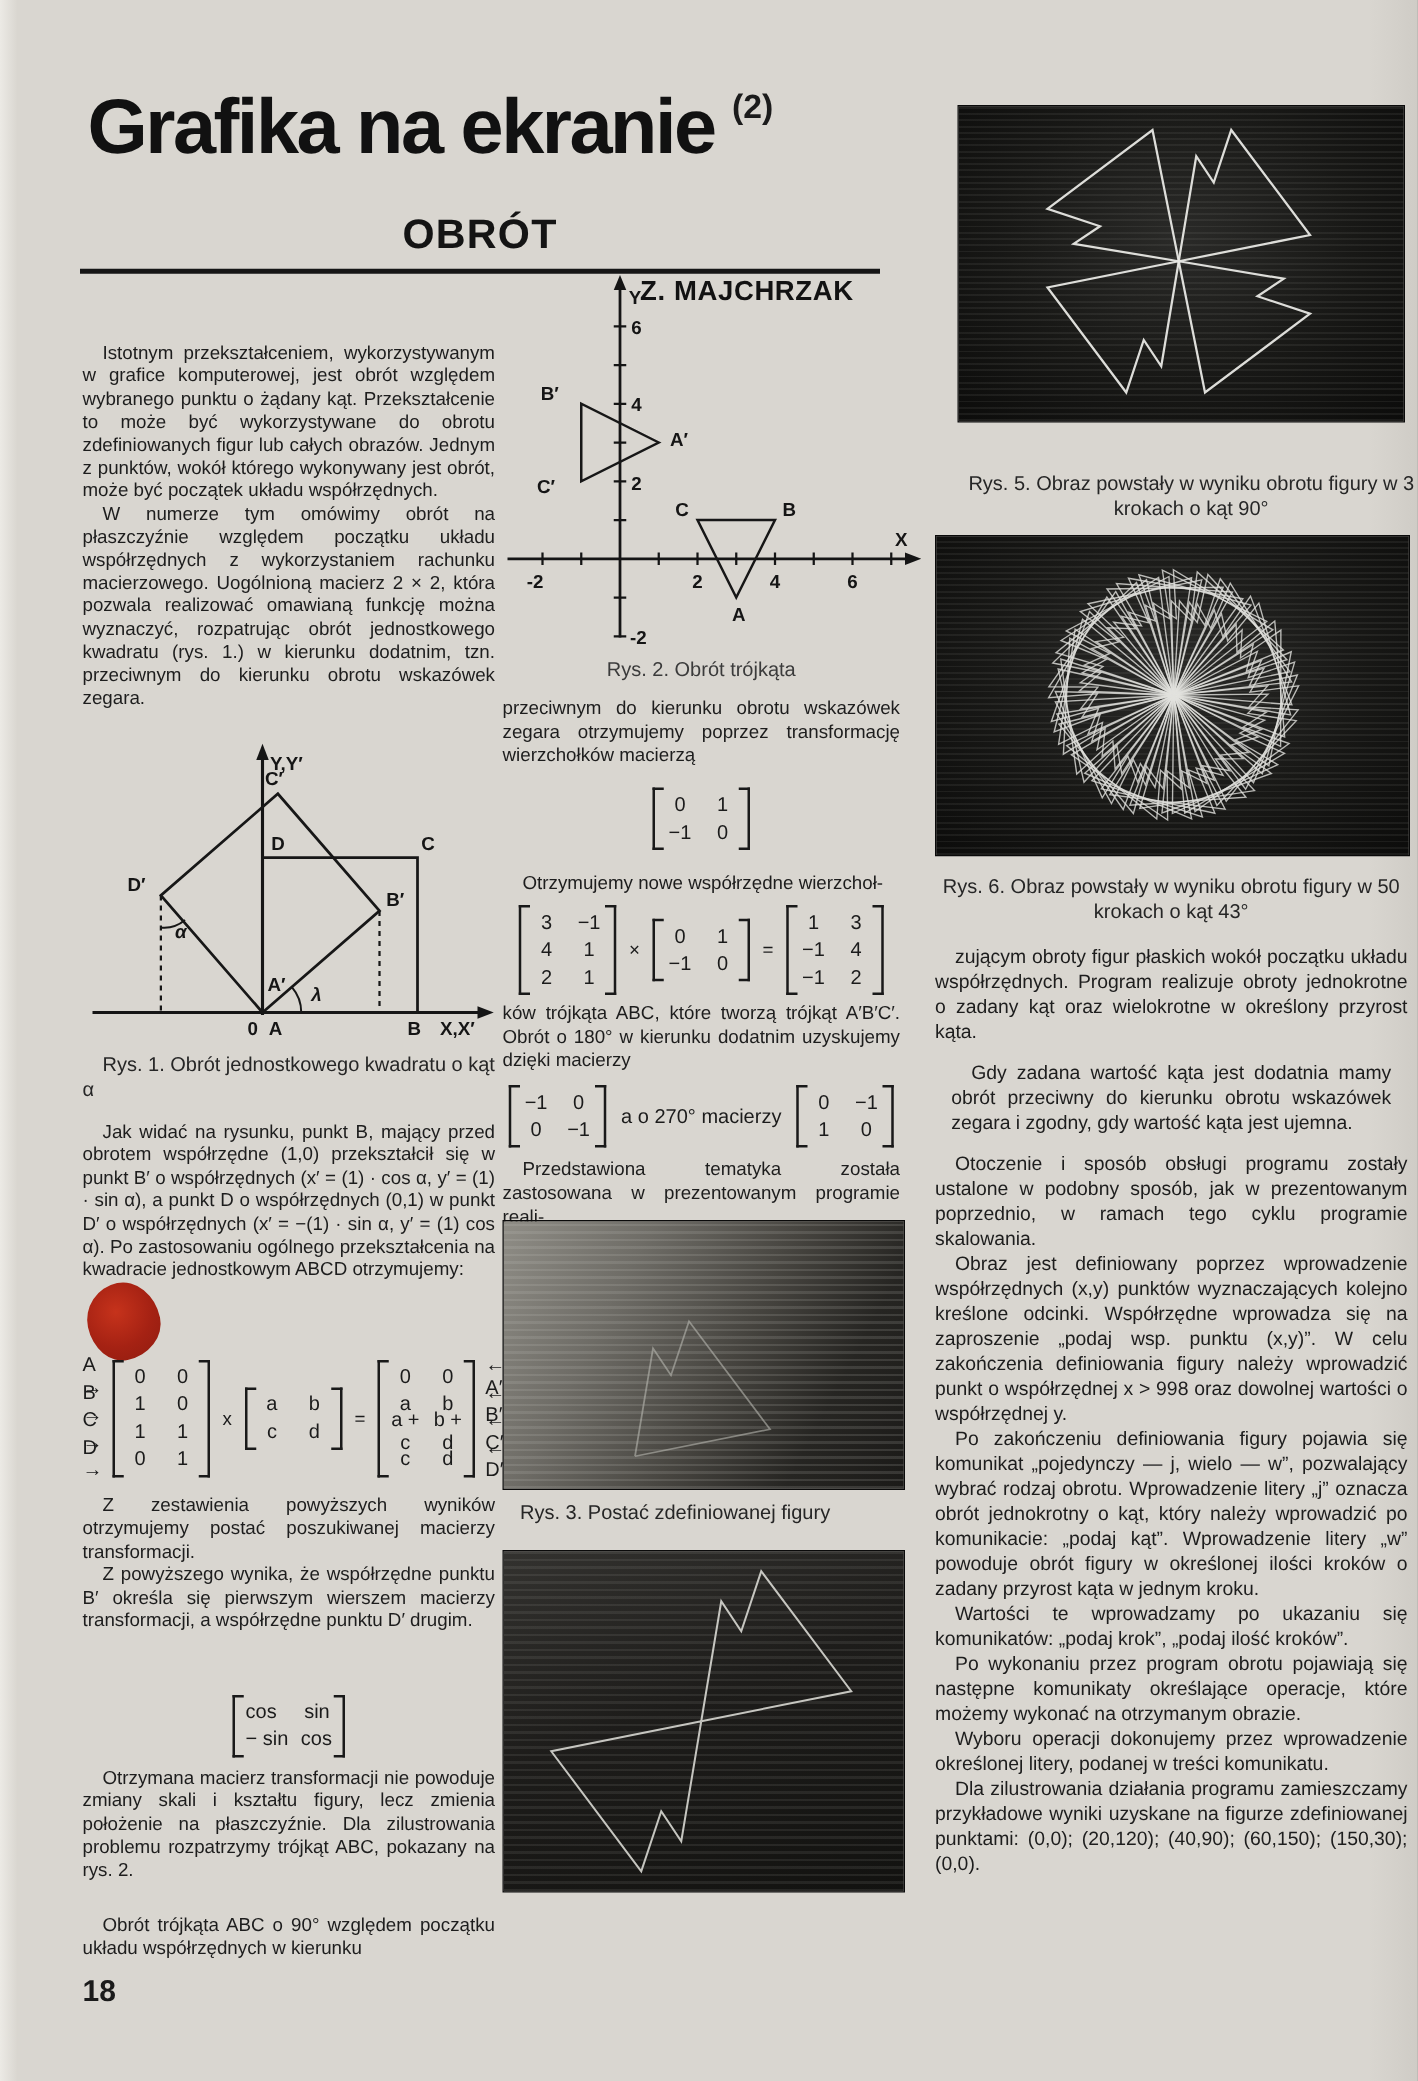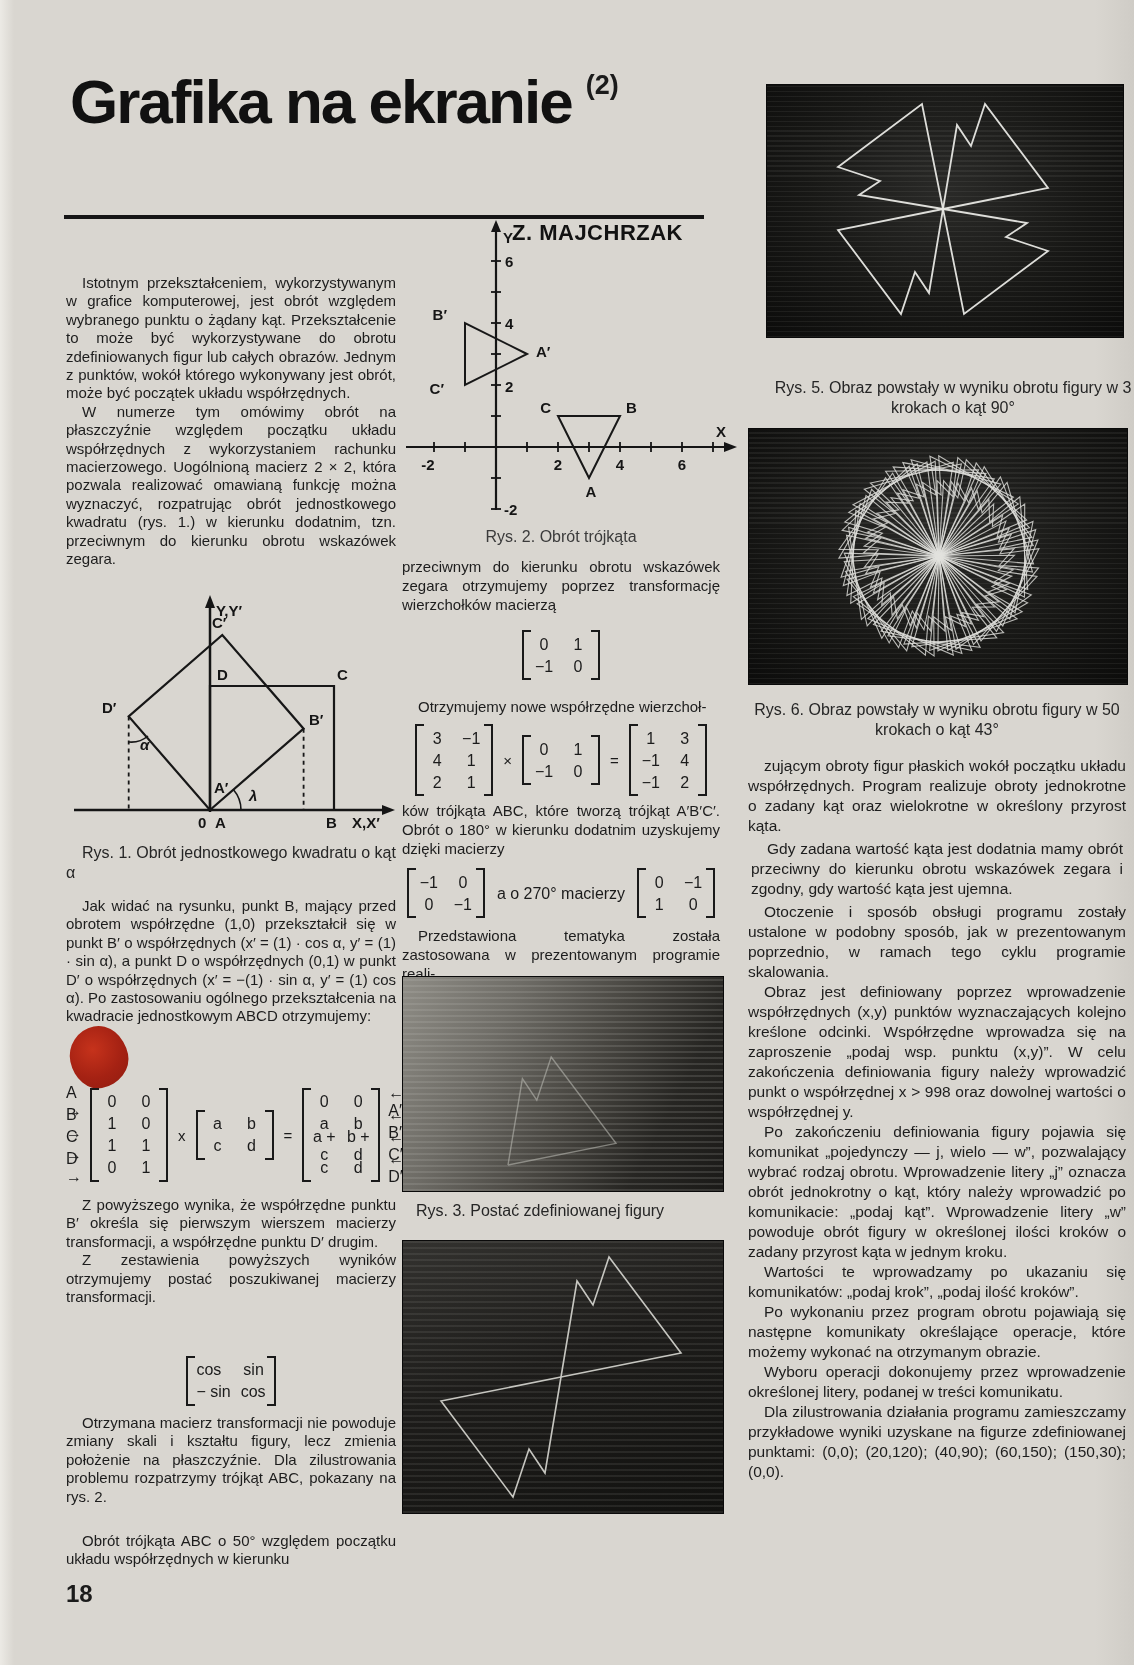--- a/index.html
+++ b/index.html
@@ -69,20 +69,21 @@
   }
 </style>
 </head>
 <body>
 
 <div id="page">
 
   <div class="abs title-row">
     <h1>Grafika na ekranie</h1><span class="title-sup">(2)</span>
   </div>
+  <div class="abs subtitle">OBRÓT</div>
   <div class="abs rule"></div>
   <div class="abs author">Z. MAJCHRZAK</div>
 
   <div class="abs col lcol" style="top:274px">
     <p class="para">Istotnym przekształceniem, wykorzystywanym w grafice komputerowej, jest obrót względem wybranego punktu o żądany kąt. Przekształcenie to może być wykorzystywane do obrotu zdefiniowanych figur lub całych obrazów. Jednym z punktów, wokół którego wykonywany jest obrót, może być początek układu współrzędnych.</p>
     <p class="para">W numerze tym omówimy obrót na płaszczyźnie względem początku układu współrzędnych z wykorzystaniem rachunku macierzowego. Uogólnioną macierz 2 × 2, która pozwala realizować omawianą funkcję można wyznaczyć, rozpatrując obrót jednostkowego kwadratu (rys. 1.) w kierunku dodatnim, tzn. przeciwnym do kierunku obrotu wskazówek zegara.</p>
   </div>
 
   <svg class="abs" id="rys1" style="left:66px; top:590px" width="330" height="250" viewBox="0 0 330 250">
     <line x1="8" y1="220" x2="318" y2="220" stroke="#151515" stroke-width="2.5"></line>
@@ -175,42 +176,42 @@
       </div>
     <div class="mx-side right">
         <p class="mx-side-row" style="margin: 0px;">← A′</p>
         <p class="mx-side-row" style="margin: 0px;">← B′</p>
         <p class="mx-side-row" style="margin: 0px;">← C′</p>
         <p class="mx-side-row" style="margin: 0px;">← D′</p>
       </div>
   </div>
 
   <div class="abs col lcol" style="top:1196px">
+    <p class="para">Z zestawienia powyższych wyników otrzymujemy postać poszukiwanej macierzy transformacji.</p>
     <p class="para">Z powyższego wynika, że współrzędne punktu B′ określa się pierwszym wierszem macierzy transformacji, a współrzędne punktu D′ drugim.</p>
-    <p class="para">Z zestawienia powyższych wyników otrzymujemy postać poszukiwanej macierzy transformacji.</p>
   </div>
 
   <div class="abs eqline lcol" style="top:1356px">
     <div class="mx">
         <div class="mx-row">
           <span class="mx-cell">cos</span>
           <span class="mx-cell">sin</span>
         </div>
         <div class="mx-row">
           <span class="mx-cell">− sin</span>
           <span class="mx-cell">cos</span>
         </div>
       </div>
   </div>
 
   <div class="abs col lcol" style="top:1414px">
     <p class="para">Otrzymana macierz transformacji nie powoduje zmiany skali i kształtu figury, lecz zmienia położenie na płaszczyźnie. Dla zilustrowania problemu rozpatrzymy trójkąt ABC, pokazany na rys. 2.</p>
   </div>
   <div class="abs col lcol" style="top:1532px">
-    <p class="para">Obrót trójkąta ABC o 50° względem początku układu współrzędnych w kierunku</p>
+    <p class="para">Obrót trójkąta ABC o 90° względem początku układu współrzędnych w kierunku</p>
   </div>
 
   <div class="abs pageno">18</div>
 
   <svg class="abs" id="rys2" style="left:400px; top:216px" width="340" height="302" viewBox="0 0 340 302">
     <line x1="96" y1="294" x2="96" y2="14" stroke="#151515" stroke-width="2.2"></line>
     <polygon points="91,16 96,4 101,16" fill="#151515"></polygon>
     <line x1="6" y1="231" x2="326" y2="231" stroke="#151515" stroke-width="2.2"></line>
     <polygon points="324,226 337,231 324,236" fill="#151515"></polygon>
     <g stroke="#151515" stroke-width="1.8">
@@ -419,21 +420,21 @@
       <polyline points="190.0,127.0 128.6,170.8 133.0,148.9 97.9,166.5 111.1,74.4 190.0,127.0" fill="none" stroke="#e2e2de" stroke-width="1.1" opacity="0.8"></polyline>
       <polyline points="190.0,127.0 175.0,200.9 163.3,181.9 149.6,218.6 96.4,142.3 190.0,127.0" fill="none" stroke="#e2e2de" stroke-width="1.1" opacity="0.8"></polyline>
       <polyline points="190.0,127.0 229.5,191.3 207.9,185.4 222.9,221.6 132.0,202.1 190.0,127.0" fill="none" stroke="#e2e2de" stroke-width="1.1" opacity="0.8"></polyline>
       <polyline points="190.0,127.0 262.7,147.1 242.9,157.5 278.6,173.7 198.8,221.4 190.0,127.0" fill="none" stroke="#e2e2de" stroke-width="1.1" opacity="0.8"></polyline>
       <polyline points="190.0,127.0 256.9,92.1 249.5,113.2 286.7,100.7 260.8,190.1 190.0,127.0" fill="none" stroke="#e2e2de" stroke-width="1.1" opacity="0.8"></polyline>
     </svg>
   <p class="abs caption center rcol" style="top:700px; margin:0">Rys. 6. Obraz powstały w wyniku obrotu figury w 50 krokach o kąt 43°</p>
 
   <div class="abs col rcol" style="top:756px">
       <p class="para" style="margin: 0px;">zującym obroty figur płaskich wokół początku układu współrzędnych. Program realizuje obroty jednokrotne o zadany kąt oraz wielokrotne w określony przyrost kąta.</p>
-      <p class="para" style="margin: 3px;">Gdy zadana wartość kąta jest dodatnia mamy obrót przeciwny do kierunku obrotu wskazówek zegara i zgodny, gdy wartość kąta jest ujemna.</p>
+      <p class="para" style="margin: 13px;">Gdy zadana wartość kąta jest dodatnia mamy obrót przeciwny do kierunku obrotu wskazówek zegara i zgodny, gdy wartość kąta jest ujemna.</p>
       <p class="para" style="margin: 0px;">Otoczenie i sposób obsługi programu zostały ustalone w podobny sposób, jak w prezentowanym poprzednio, w ramach tego cyklu programie skalowania.</p>
       <p class="para" style="margin: 0px;">Obraz jest definiowany poprzez wprowadzenie współrzędnych (x,y) punktów wyznaczających kolejno kreślone odcinki. Współrzędne wprowadza się na zaproszenie „podaj wsp. punktu (x,y)”. W celu zakończenia definiowania figury należy wprowadzić punkt o współrzędnej x &gt; 998 oraz dowolnej wartości o współrzędnej y.</p>
       <p class="para" style="margin: 0px;">Po zakończeniu definiowania figury pojawia się komunikat „pojedynczy — j, wielo — w”, pozwalający wybrać rodzaj obrotu. Wprowadzenie litery „j” oznacza obrót jednokrotny o kąt, który należy wprowadzić po komunikacie: „podaj kąt”. Wprowadzenie litery „w” powoduje obrót figury w określonej ilości kroków o zadany przyrost kąta w jednym kroku.</p>
       <p class="para" style="margin: 0px;">Wartości te wprowadzamy po ukazaniu się komunikatów: „podaj krok”, „podaj ilość kroków”.</p>
       <p class="para" style="margin: 0px;">Po wykonaniu przez program obrotu pojawiają się następne komunikaty określające operacje, które możemy wykonać na otrzymanym obrazie.</p>
       <p class="para" style="margin: 0px;">Wyboru operacji dokonujemy przez wprowadzenie określonej litery, podanej w treści komunikatu.</p>
       <p class="para" style="margin: 0px;">Dla zilustrowania działania programu zamieszczamy przykładowe wyniki uzyskane na figurze zdefiniowanej punktami: (0,0); (20,120); (40,90); (60,150); (150,30); (0,0).</p>
     </div>
 
 </div>

